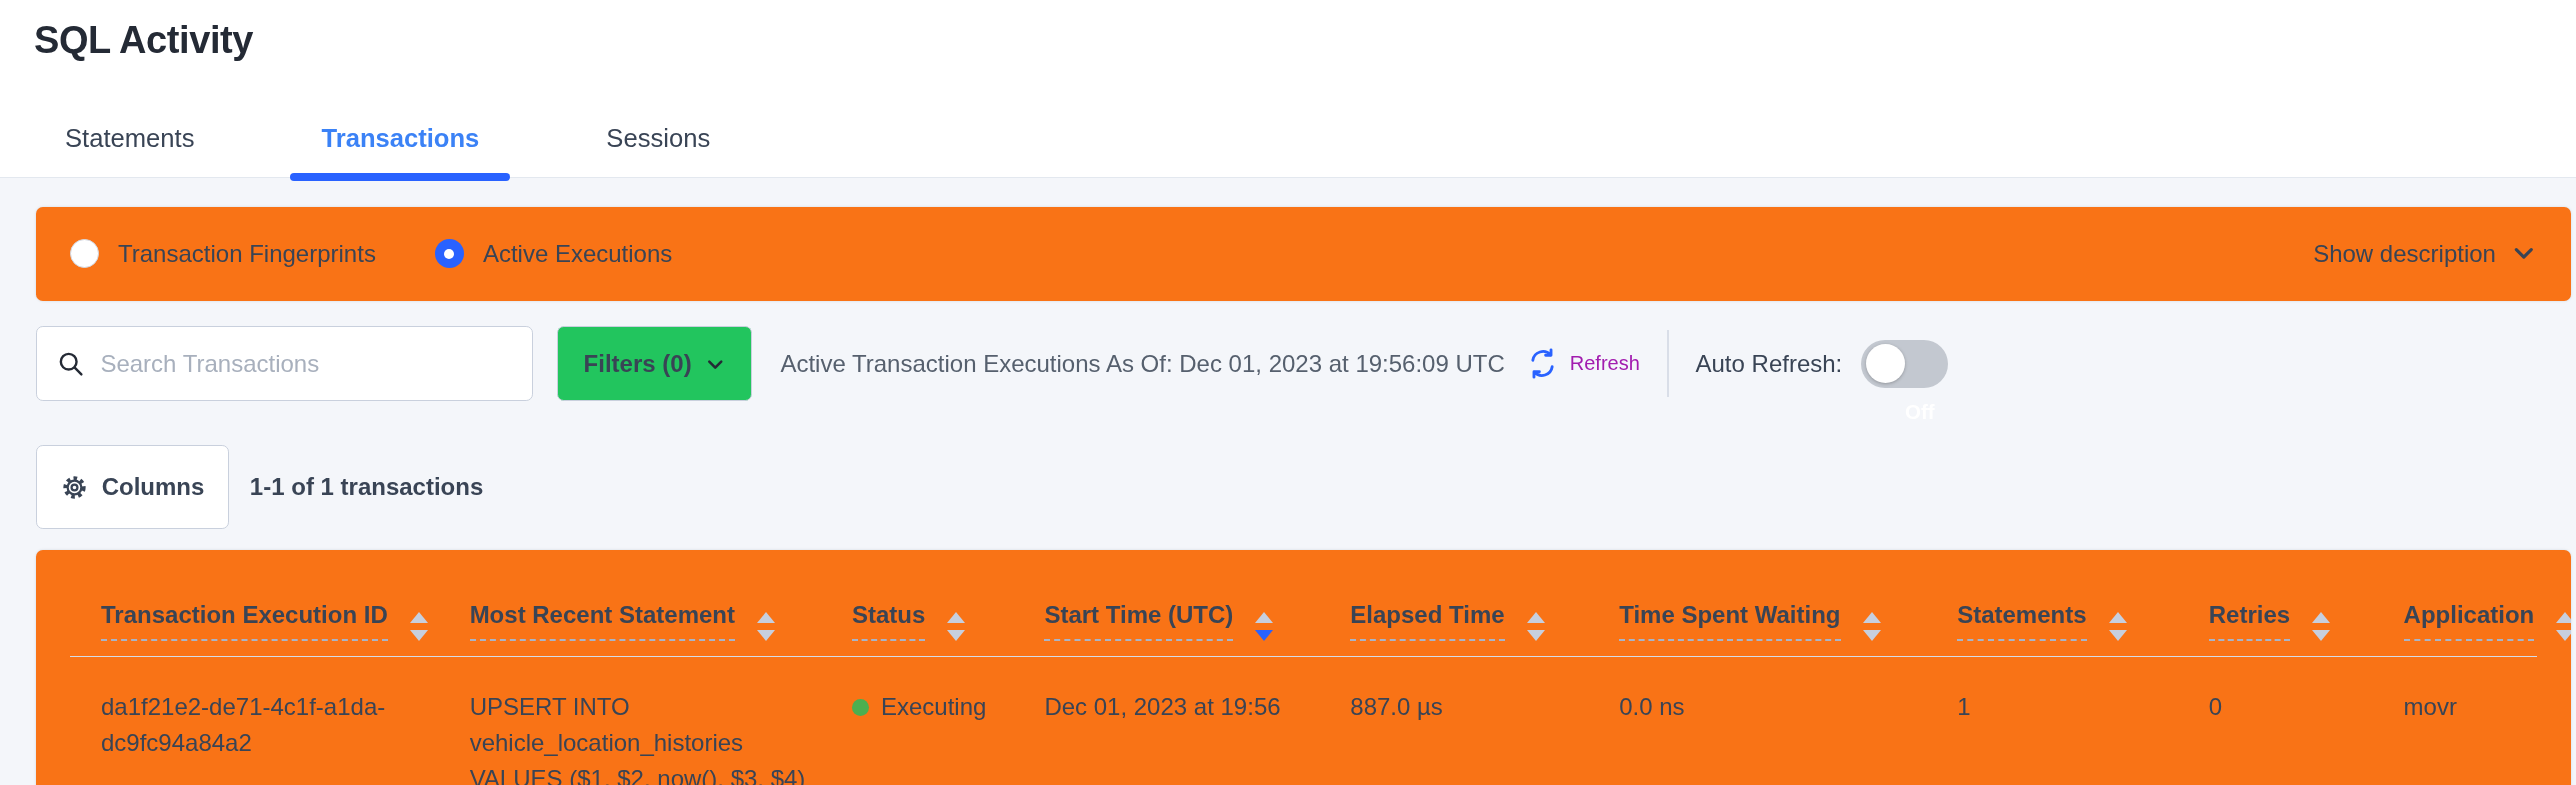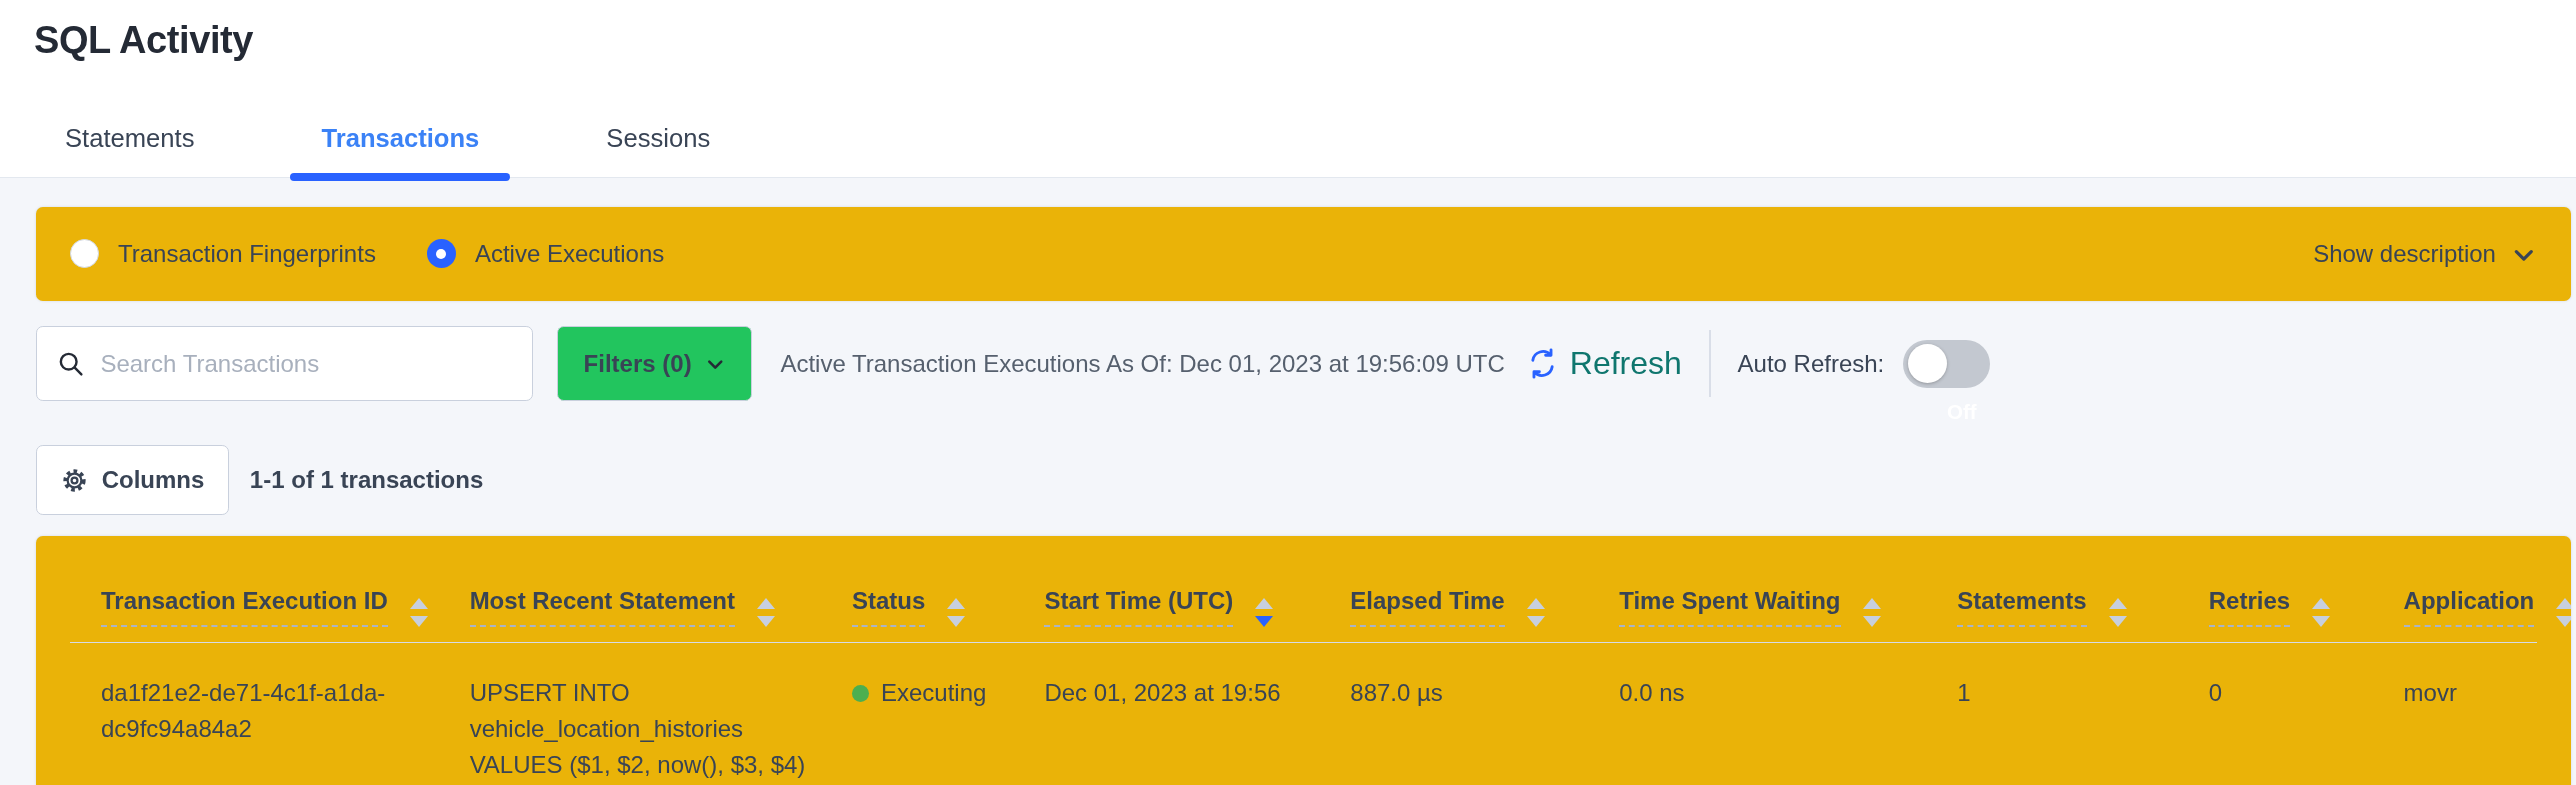--- a/index.html
+++ b/index.html
@@ -41,23 +41,24 @@
     left: 0; right: 0; bottom: -4.3px;
     height: 7.7px;
     border-radius: 4.3px;
     background: #2962ff;
   }
 
   
   .main { padding: 29px 5.1px 0 36px; }
 
   .card {
-    background: #eab308;
+    background: #f97316;
     border-radius: 6.8px;
     box-shadow: 0 0 2.6px rgba(67, 90, 111, 0.18);
+    gap: 8px;
   }
 
   
   .mode-card {
     height: 94px;
     display: flex;
     align-items: center;
     padding: 0 34px;
   }
   .radio-option {
@@ -82,21 +83,21 @@
     content: "";
     position: absolute;
     width: 10.2px; height: 10.2px;
     border-radius: 50%;
     background: #ffffff;
     left: 9.4px; top: 9.4px;
   }
   .show-desc {
     margin-left: auto;
     display: flex;
-    align-items: flex-end;
+    align-items: flex-start;
     gap: 15.4px;
     font-size: 24px;
     color: #394455;
     cursor: pointer;
   }
 
   
   .toolbar {
     margin-top: 25.6px;
     height: 75px;
@@ -141,22 +142,22 @@
   }
   .asof-text { margin-left: 28px; font-size: 24px; color: #56606e; white-space: nowrap; }
   .refresh-btn {
     margin-left: 22px;
     display: flex;
     align-items: center;
     gap: 12px;
     background: none;
     border: none;
     font-family: inherit;
-    font-size: 32px;
-    color: #0f766e;
+    font-size: 20px;
+    color: #a21caf;
     cursor: pointer;
     white-space: nowrap;
   }
   .v-divider { width: 1.7px; height: 67px; background: #d9dee8; margin: 0 27px; }
   .auto-refresh-label { font-size: 24px; color: #394455; white-space: nowrap; }
   .toggle {
     margin-left: 19px;
     width: 87px; height: 48px;
     background: #c3c8d0;
     border-radius: 24px;
@@ -178,21 +179,21 @@
     transform: translateY(-50%);
     color: #ffffff;
     font-size: 20.5px;
     font-weight: 600;
     margin-top: 48px;
   }
 
   
   .table-controls { margin-top: 44px; display: flex; align-items: center; }
   .columns-btn {
-    height: 70px;
+    height: 84px;
     background: #fff;
     border: 1.7px solid #c9d0dd;
     border-radius: 6.8px;
     display: flex;
     align-items: center;
     gap: 13.7px;
     padding: 0 24px;
     font-family: inherit;
     font-size: 24px;
     font-weight: 600;

